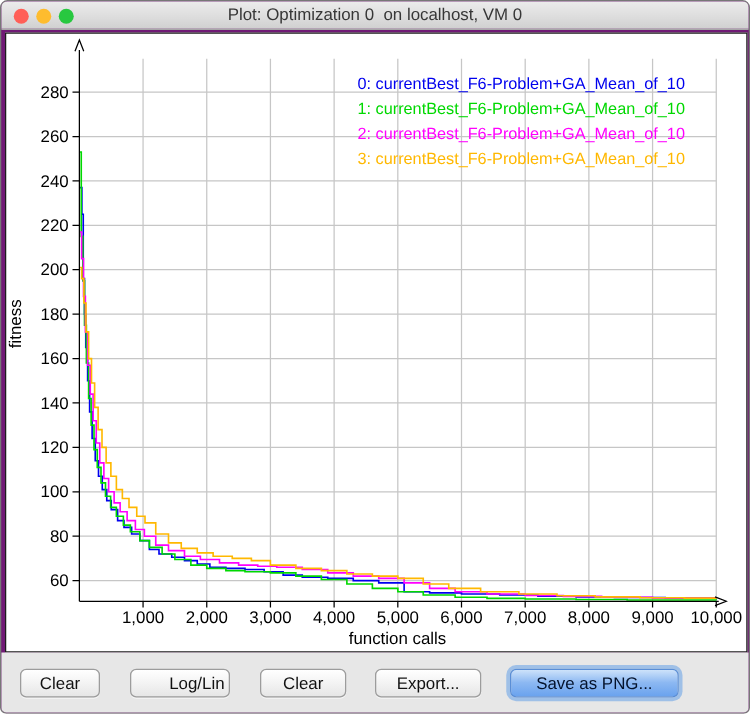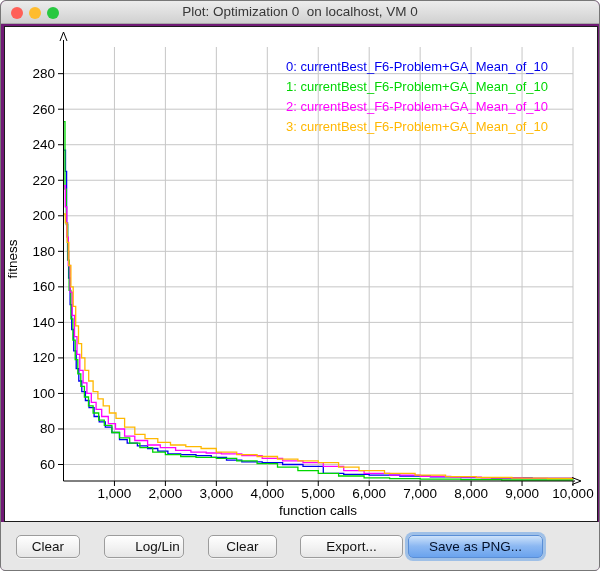--- a/index.html
+++ b/index.html
@@ -51,21 +51,21 @@
   }
   .mac-btn.default {
     background:linear-gradient(#cde2fa,#8cb8f2 48%,#6aa3ee);
     border-color:#5a8ed6;
     box-shadow:0 0 0 3px rgba(120,170,230,.65);
     color:#04122b;
   }
   #btn-clear  { left:15px;  width:64px; }
   #btn-loglin { left:103px; width:80px;padding-left:27px; }
   #btn-dump   { left:207px; width:69px; }
-  #btn-export { left:299px; width:103px; }
+  #btn-export { left:299px; width:85px; }
   #btn-save   { left:407px; width:135px; }
 
   text { font-family:"Liberation Sans", sans-serif; }
 </style>
 </head>
 <body>
 
 <div class="window">
 
   <div class="titlebar">

